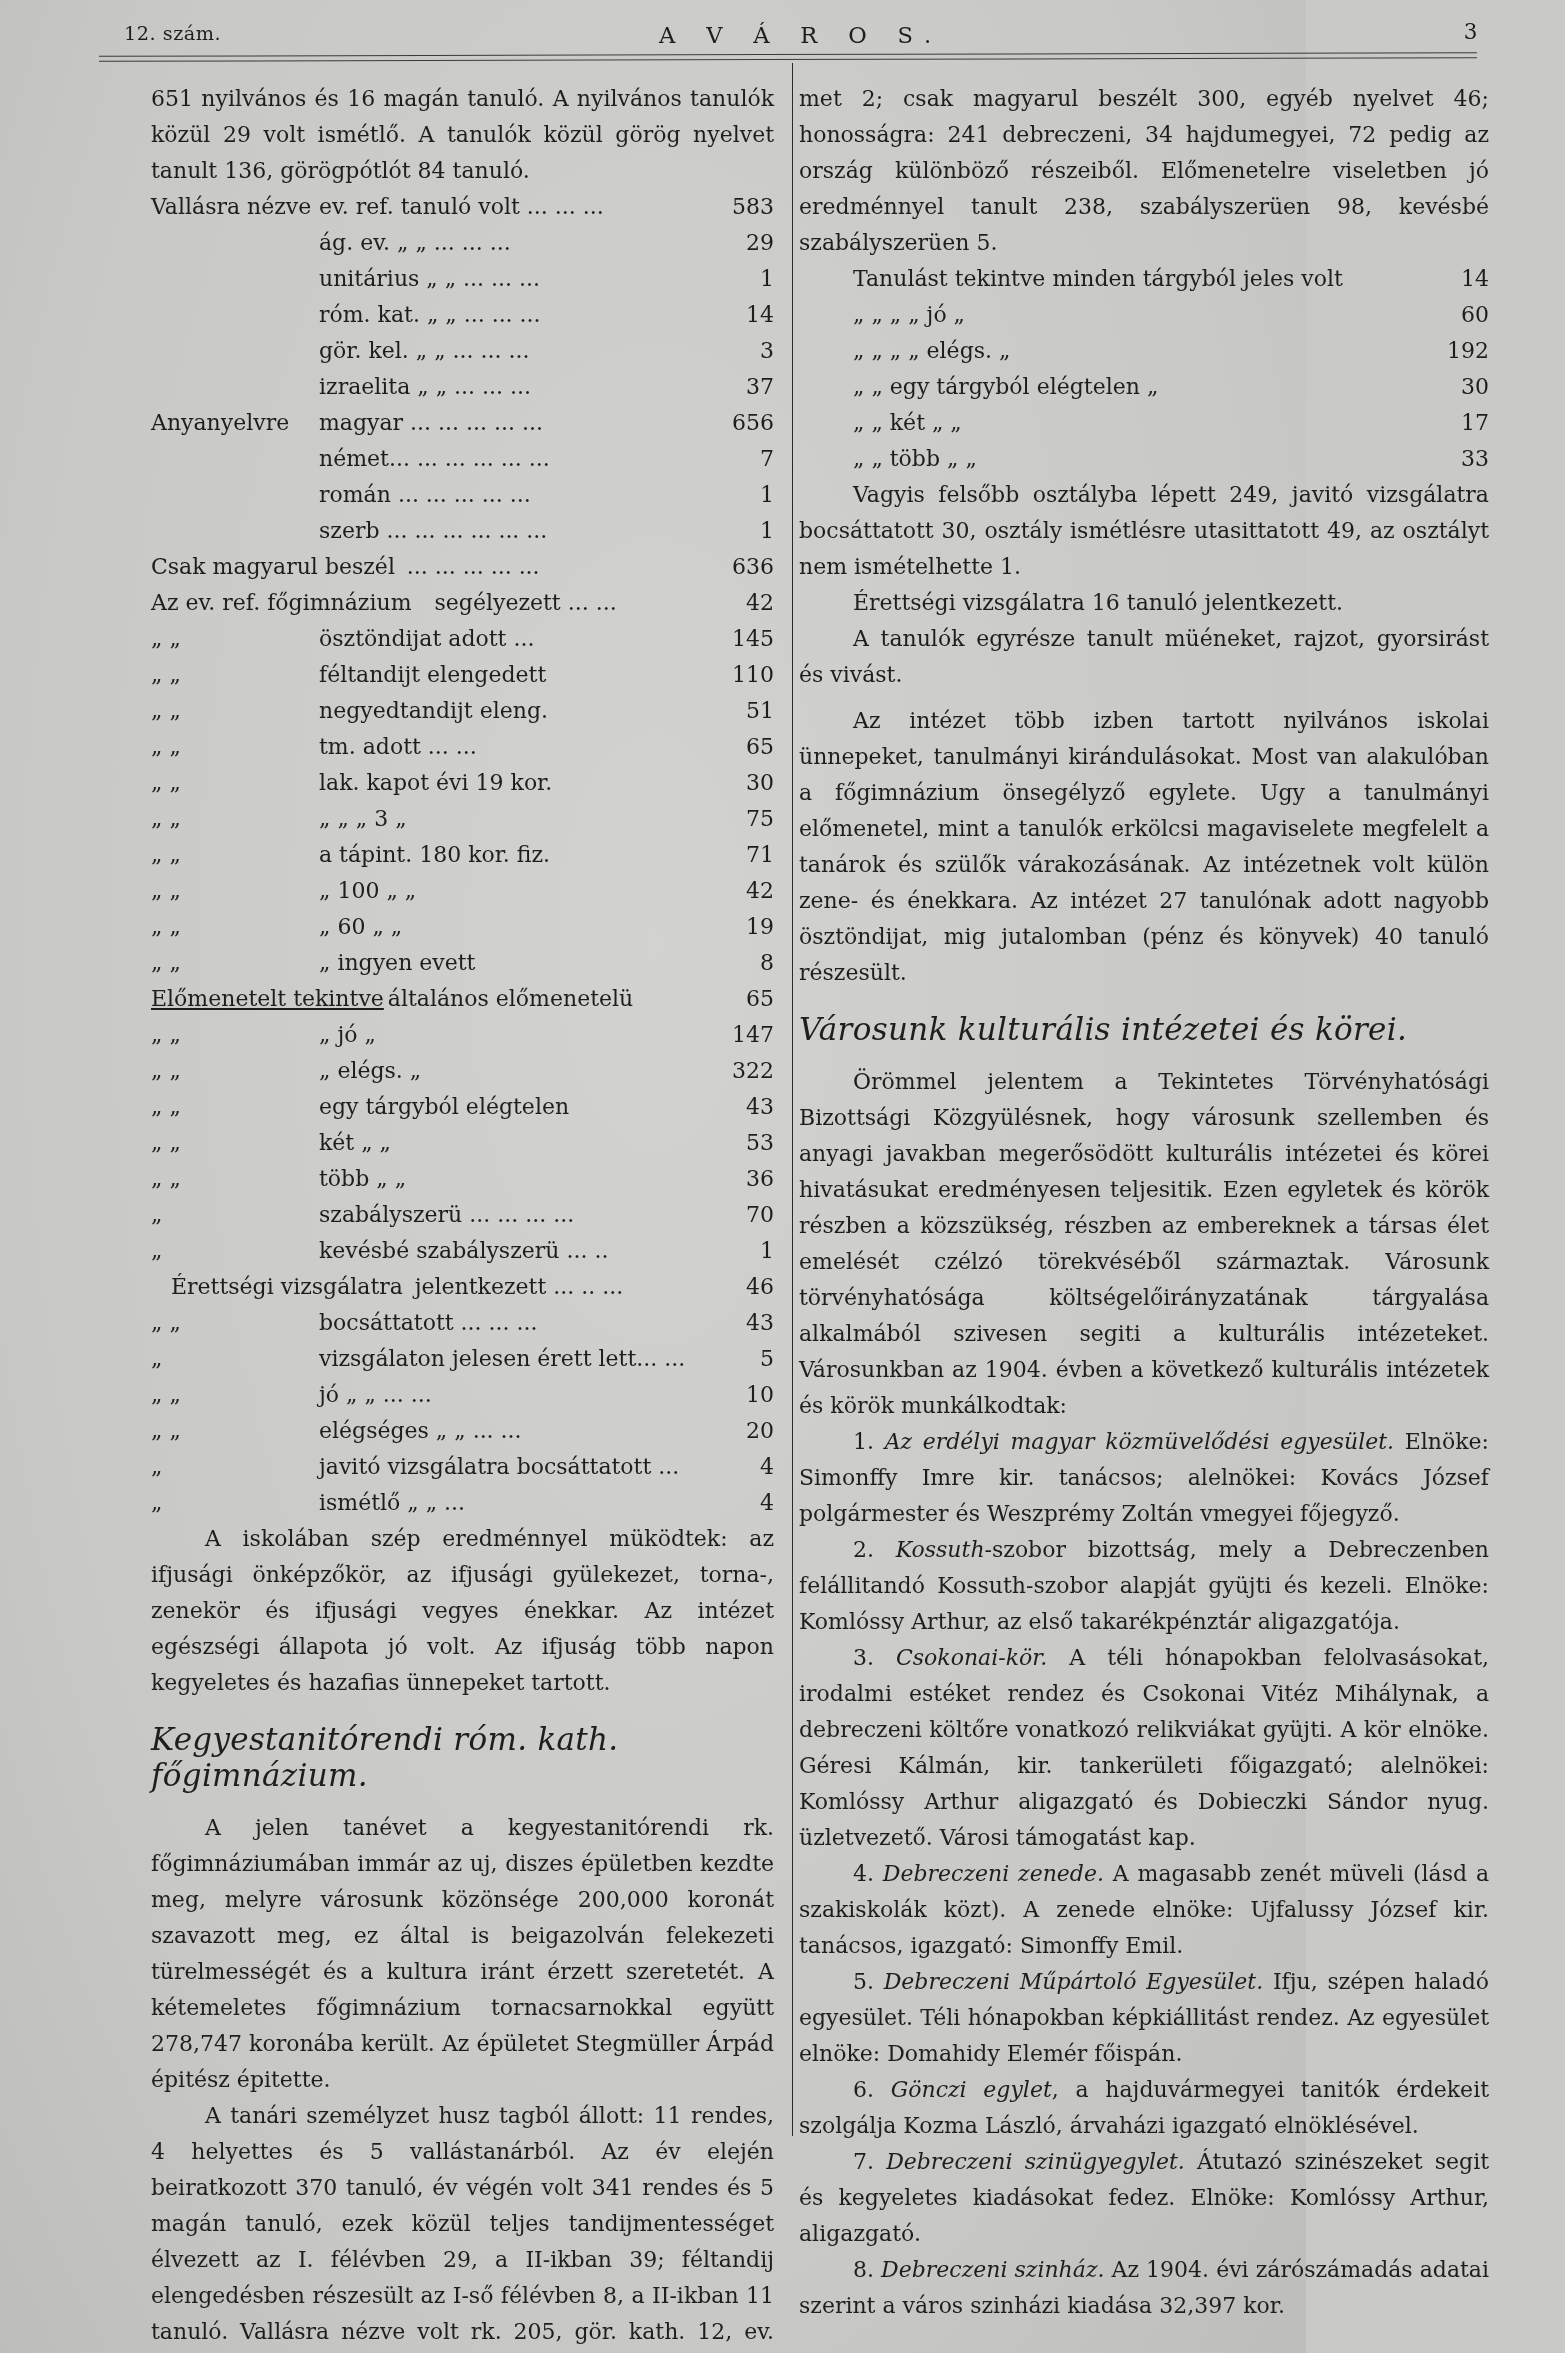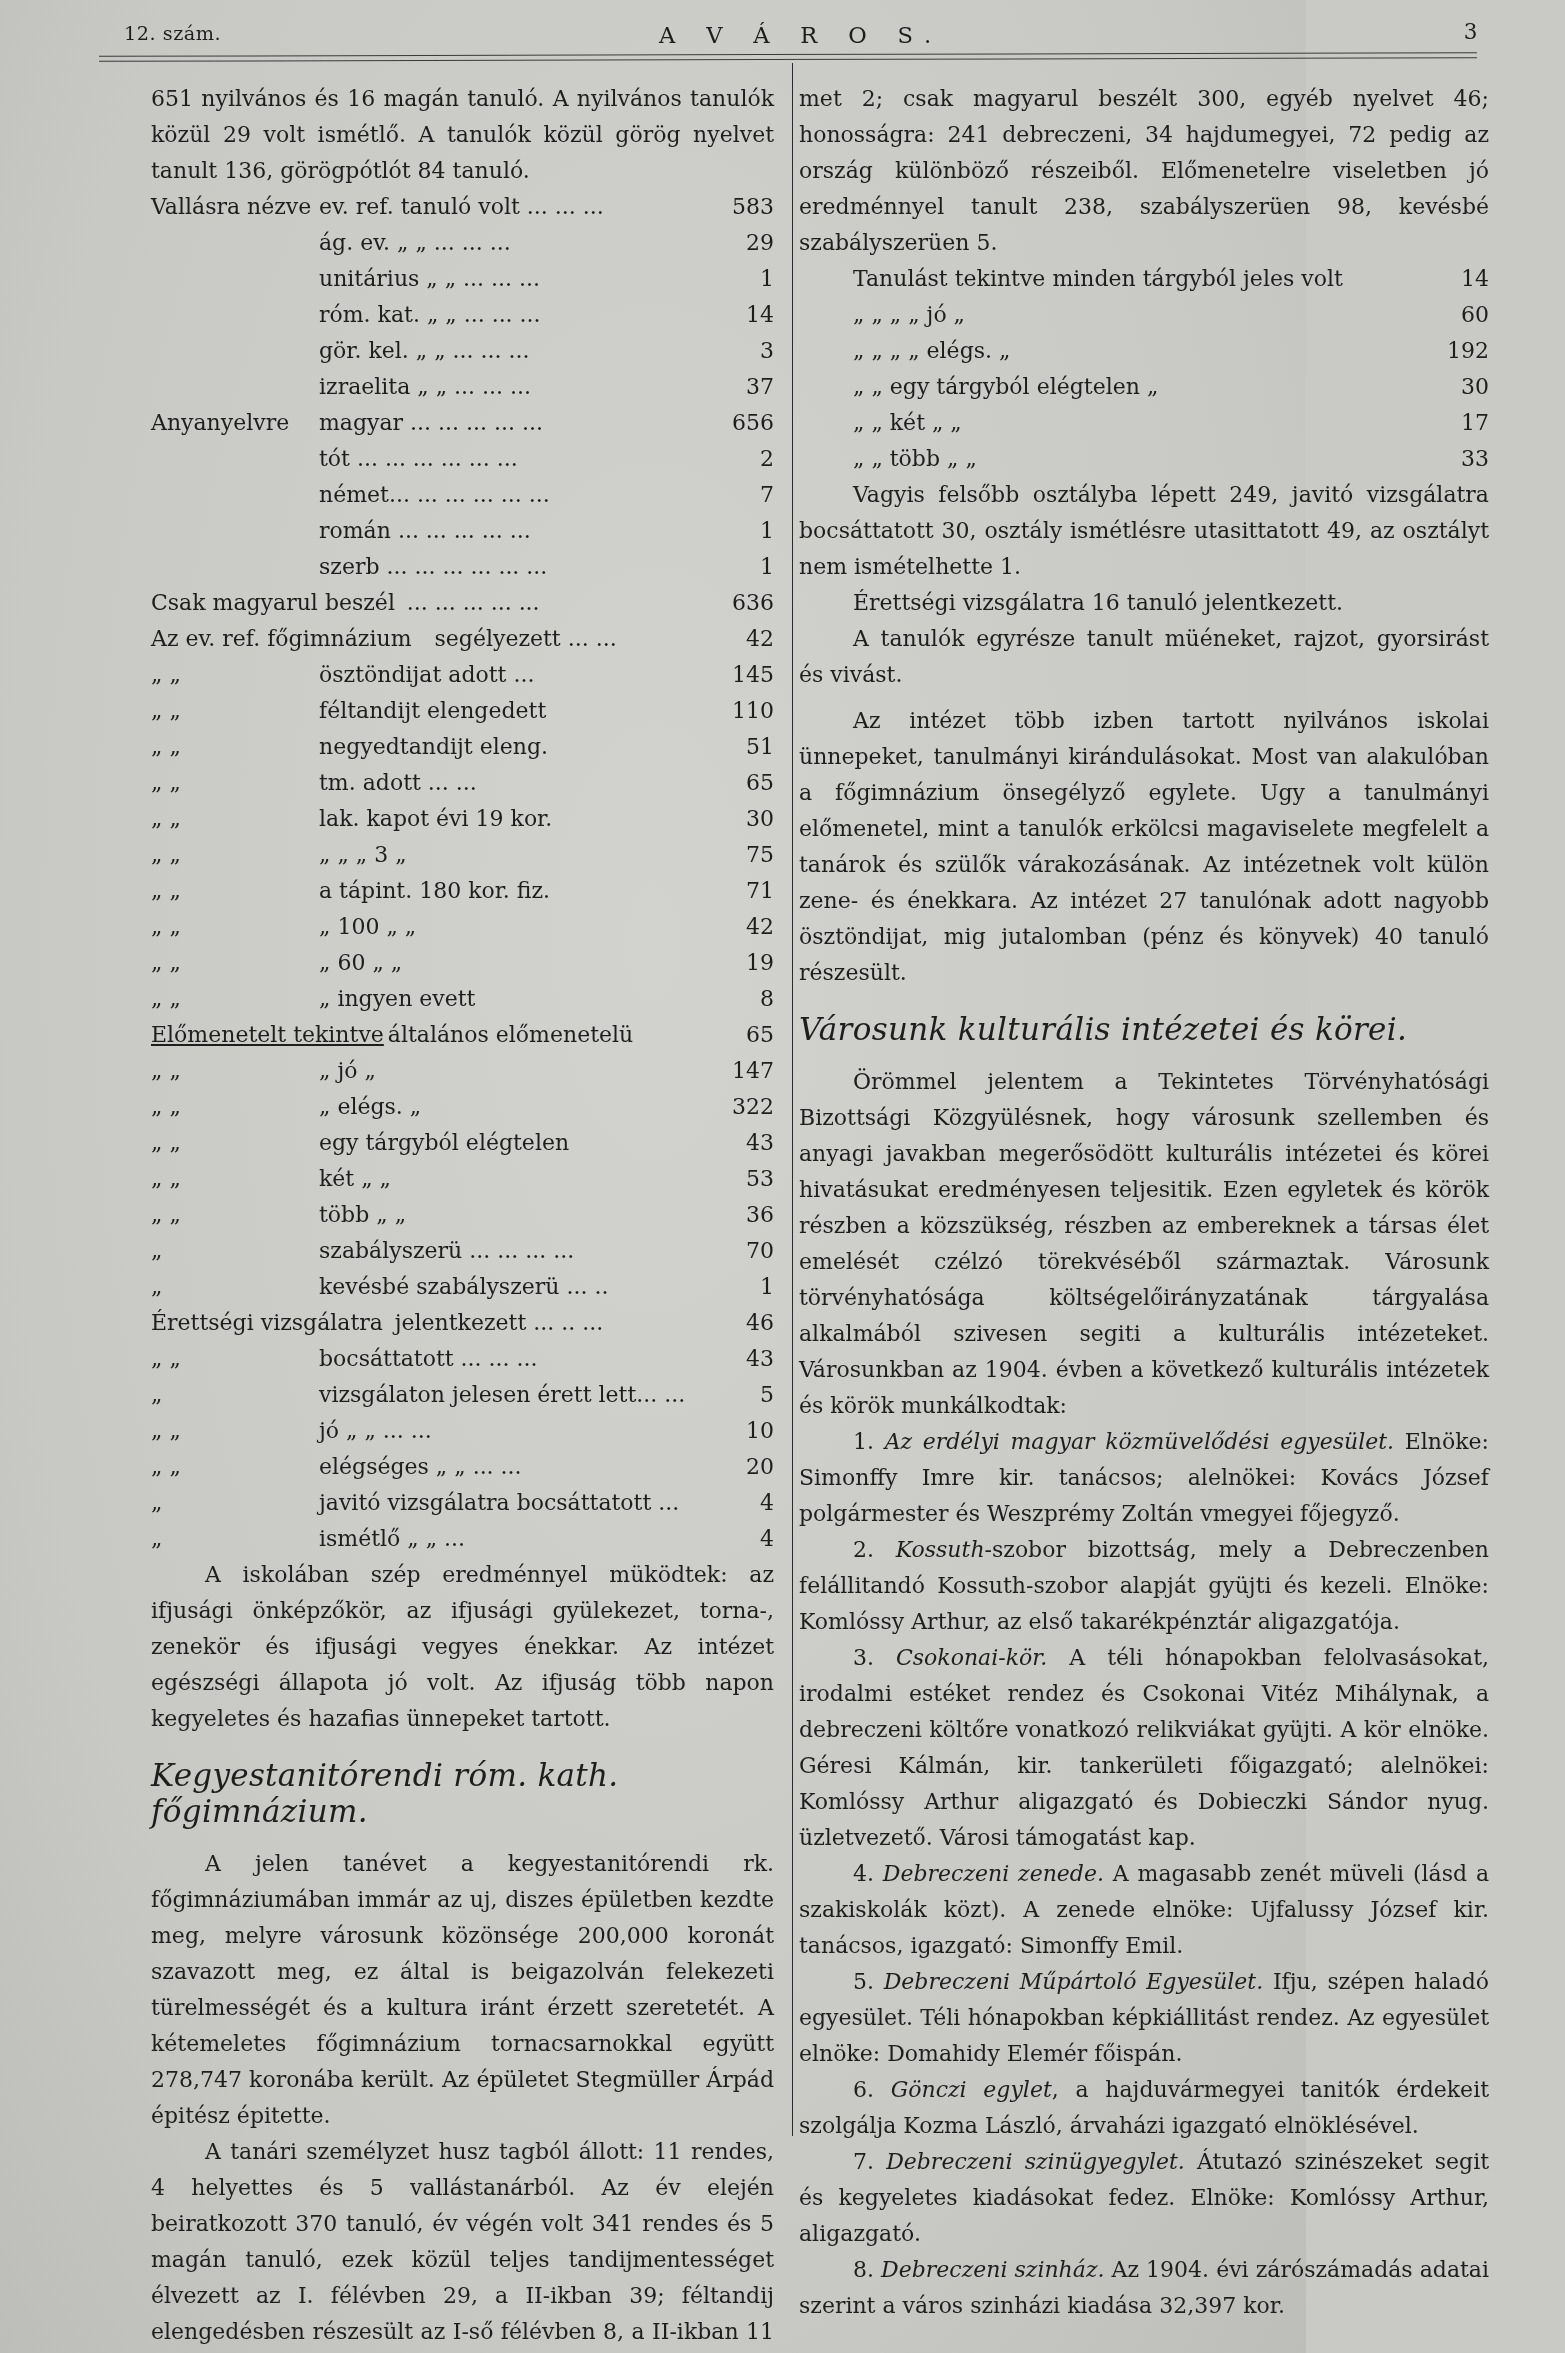--- a/index.html
+++ b/index.html
@@ -96,25 +96,20 @@
           <span class="c2">izraelita „ „ ... ... ...</span>
           <span class="num">37</span>
         </div>
         <div class="row">
           <span class="c1">Anyanyelvre</span>
           <span class="c2">magyar ... ... ... ... ...</span>
           <span class="num">656</span>
         </div>
         <div class="row">
           <span class="c1"></span>
-          <span class="c2">tót ... ... ... ... ... ...</span>
-          <span class="num">2</span>
-        </div>
-        <div class="row">
-          <span class="c1"></span>
           <span class="c2">német... ... ... ... ... ...</span>
           <span class="num">7</span>
         </div>
         <div class="row">
           <span class="c1"></span>
           <span class="c2">román ... ... ... ... ...</span>
           <span class="num">1</span>
         </div>
         <div class="row">
           <span class="c1"></span>
@@ -215,21 +210,21 @@
           <span class="c1">„</span>
           <span class="c2">szabályszerü ... ... ... ...</span>
           <span class="num">70</span>
         </div>
         <div class="row">
           <span class="c1">„</span>
           <span class="c2">kevésbé szabályszerü ... ..</span>
           <span class="num">1</span>
         </div>
         <div class="row">
-          <span class="c1" style="width: auto; margin-right: 11.8px;">Érettségi vizsgálatra</span>
+          <span class="c1" style="width: auto; margin-right: 11.8px; margin-left: 20px;">Érettségi vizsgálatra</span>
           <span class="c2">jelentkezett ... .. ...</span>
           <span class="num">46</span>
         </div>
         <div class="row">
           <span class="c1">„ „</span>
           <span class="c2">bocsáttatott ... ... ...</span>
           <span class="num">43</span>
         </div>
         <div class="row">
           <span class="c1">„</span>

